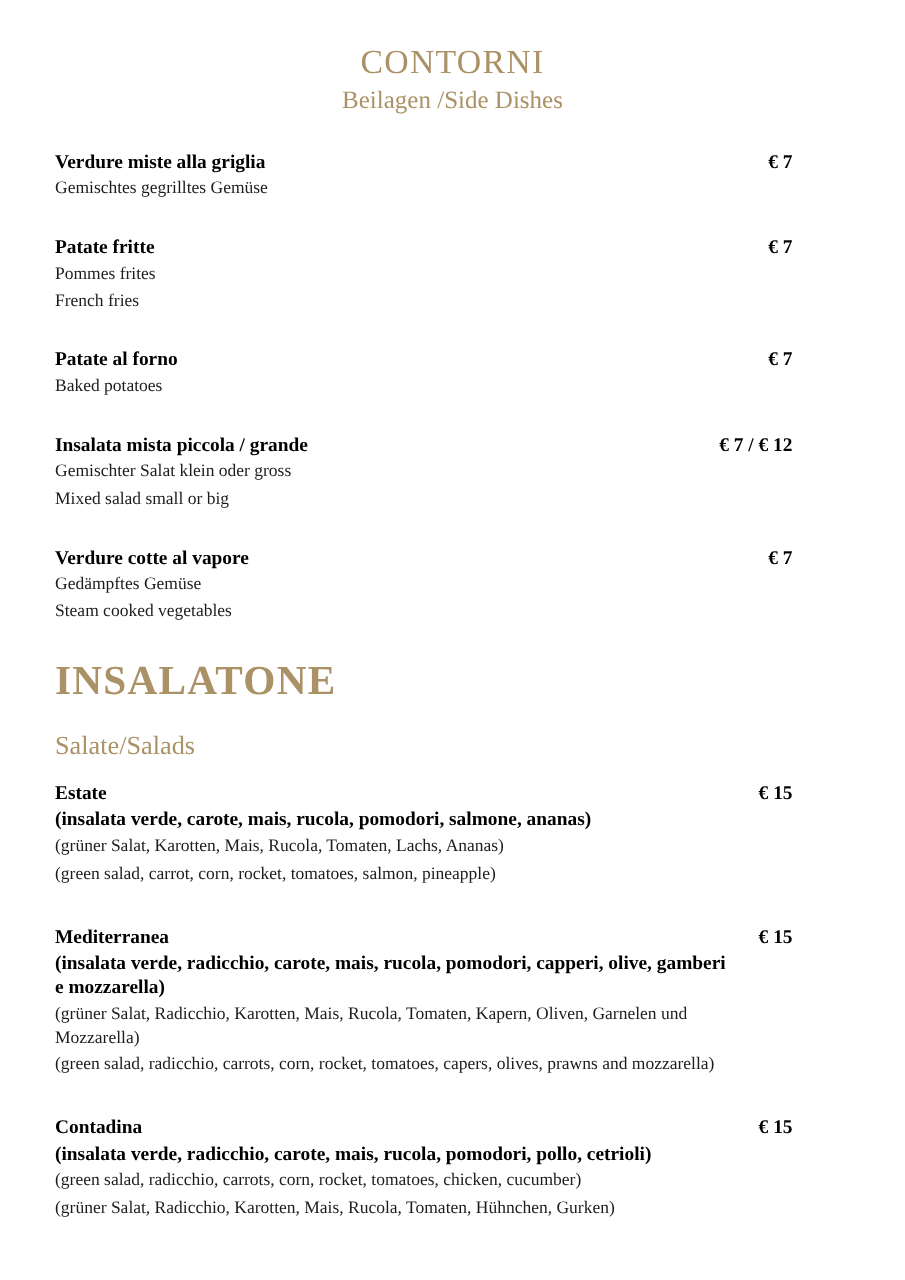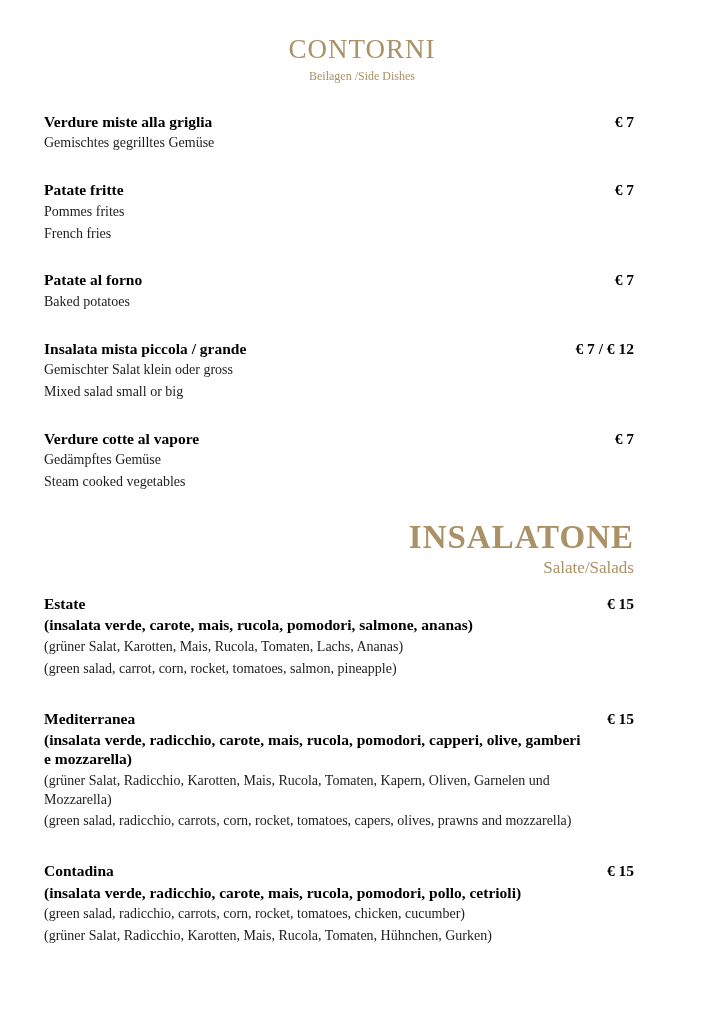--- a/index.html
+++ b/index.html
@@ -32,38 +32,38 @@
   }
   .center-header .sec-title {
     margin: 0;
     font-size: 27px;
     font-weight: normal;
     letter-spacing: 1px;
     color: var(--color-accent);
   }
   .center-header .sec-subtitle {
     margin-top: 4px;
-    font-size: 12px;
+    font-size: 20px;
     color: var(--color-accent);
   }
   
   .left-header {
     margin: 26px 90px 16px 44px;
-    text-align: right;
+    text-align: left;
   }
   .left-header .sec-title {
     margin: 0;
     font-size: 33px;
     font-weight: bold;
     letter-spacing: 1px;
     color: var(--color-accent);
   }
   .left-header .sec-subtitle {
-    margin-top: 2px;
-    font-size: 17px;
+    margin-top: 20px;
+    font-size: 21px;
     color: var(--color-accent);
   }
   
   .item {
     display: flex;
     align-items: flex-start;
     margin: 0 90px 27px 44px;
   }
   .items-insalatone .item {
     margin-bottom: 30px;

